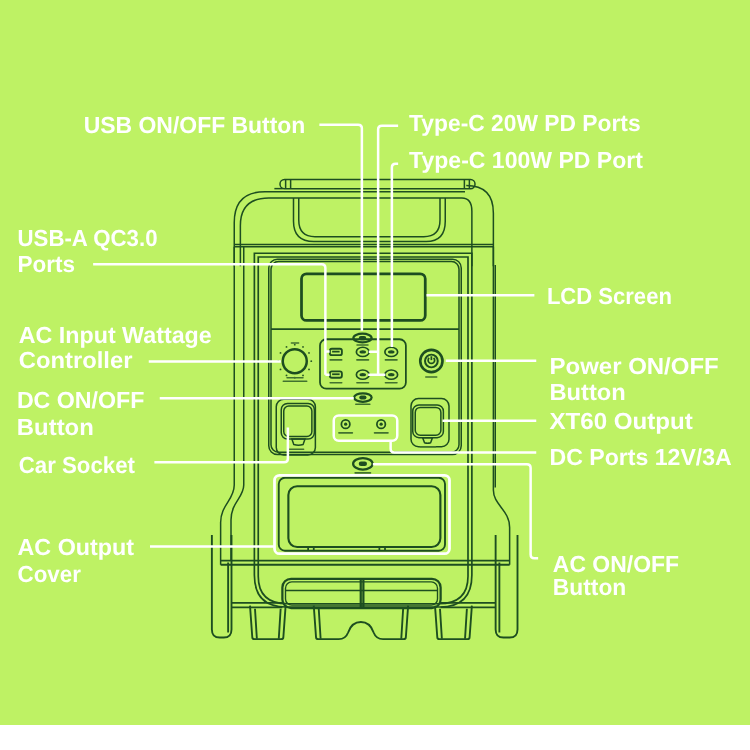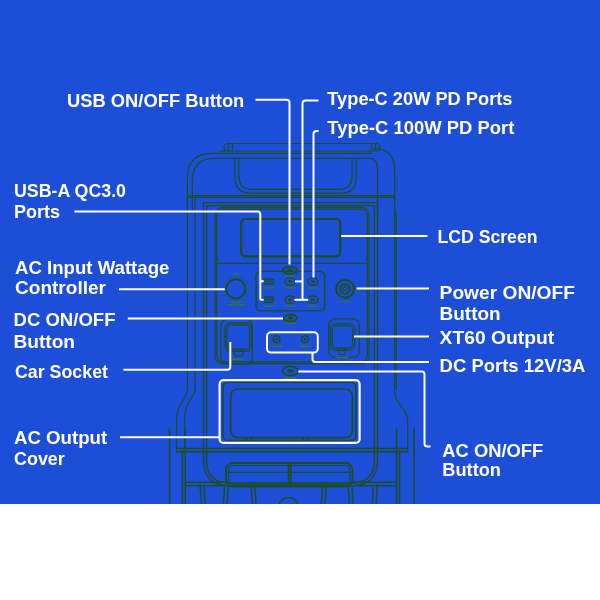--- a/index.html
+++ b/index.html
@@ -1,16 +1,16 @@
 <!DOCTYPE html>
 <html><head>
 <meta charset="utf-8">
 <style>
   html,body{margin:0;padding:0;}
-  #stage{position:relative;width:600px;height:504px;background:#1d4ed8;overflow:hidden;text-align:center;}
+  #stage{position:relative;width:600px;height:580px;background:#bef264;overflow:hidden;text-align:center;}
   svg{position:absolute;left:0;top:0;}
   text{font-family:"Liberation Sans",sans-serif;font-weight:bold;fill:#ffffff;}
 </style>
 </head>
 <body>
 <div id="stage">
 <svg width="600" height="600" viewBox="0 0 600 600">
   <g stroke="#1d4e20" stroke-width="1.2" fill="none">
 
     <rect x="224" y="143.5" width="156" height="7.5" rx="3.6"></rect>

